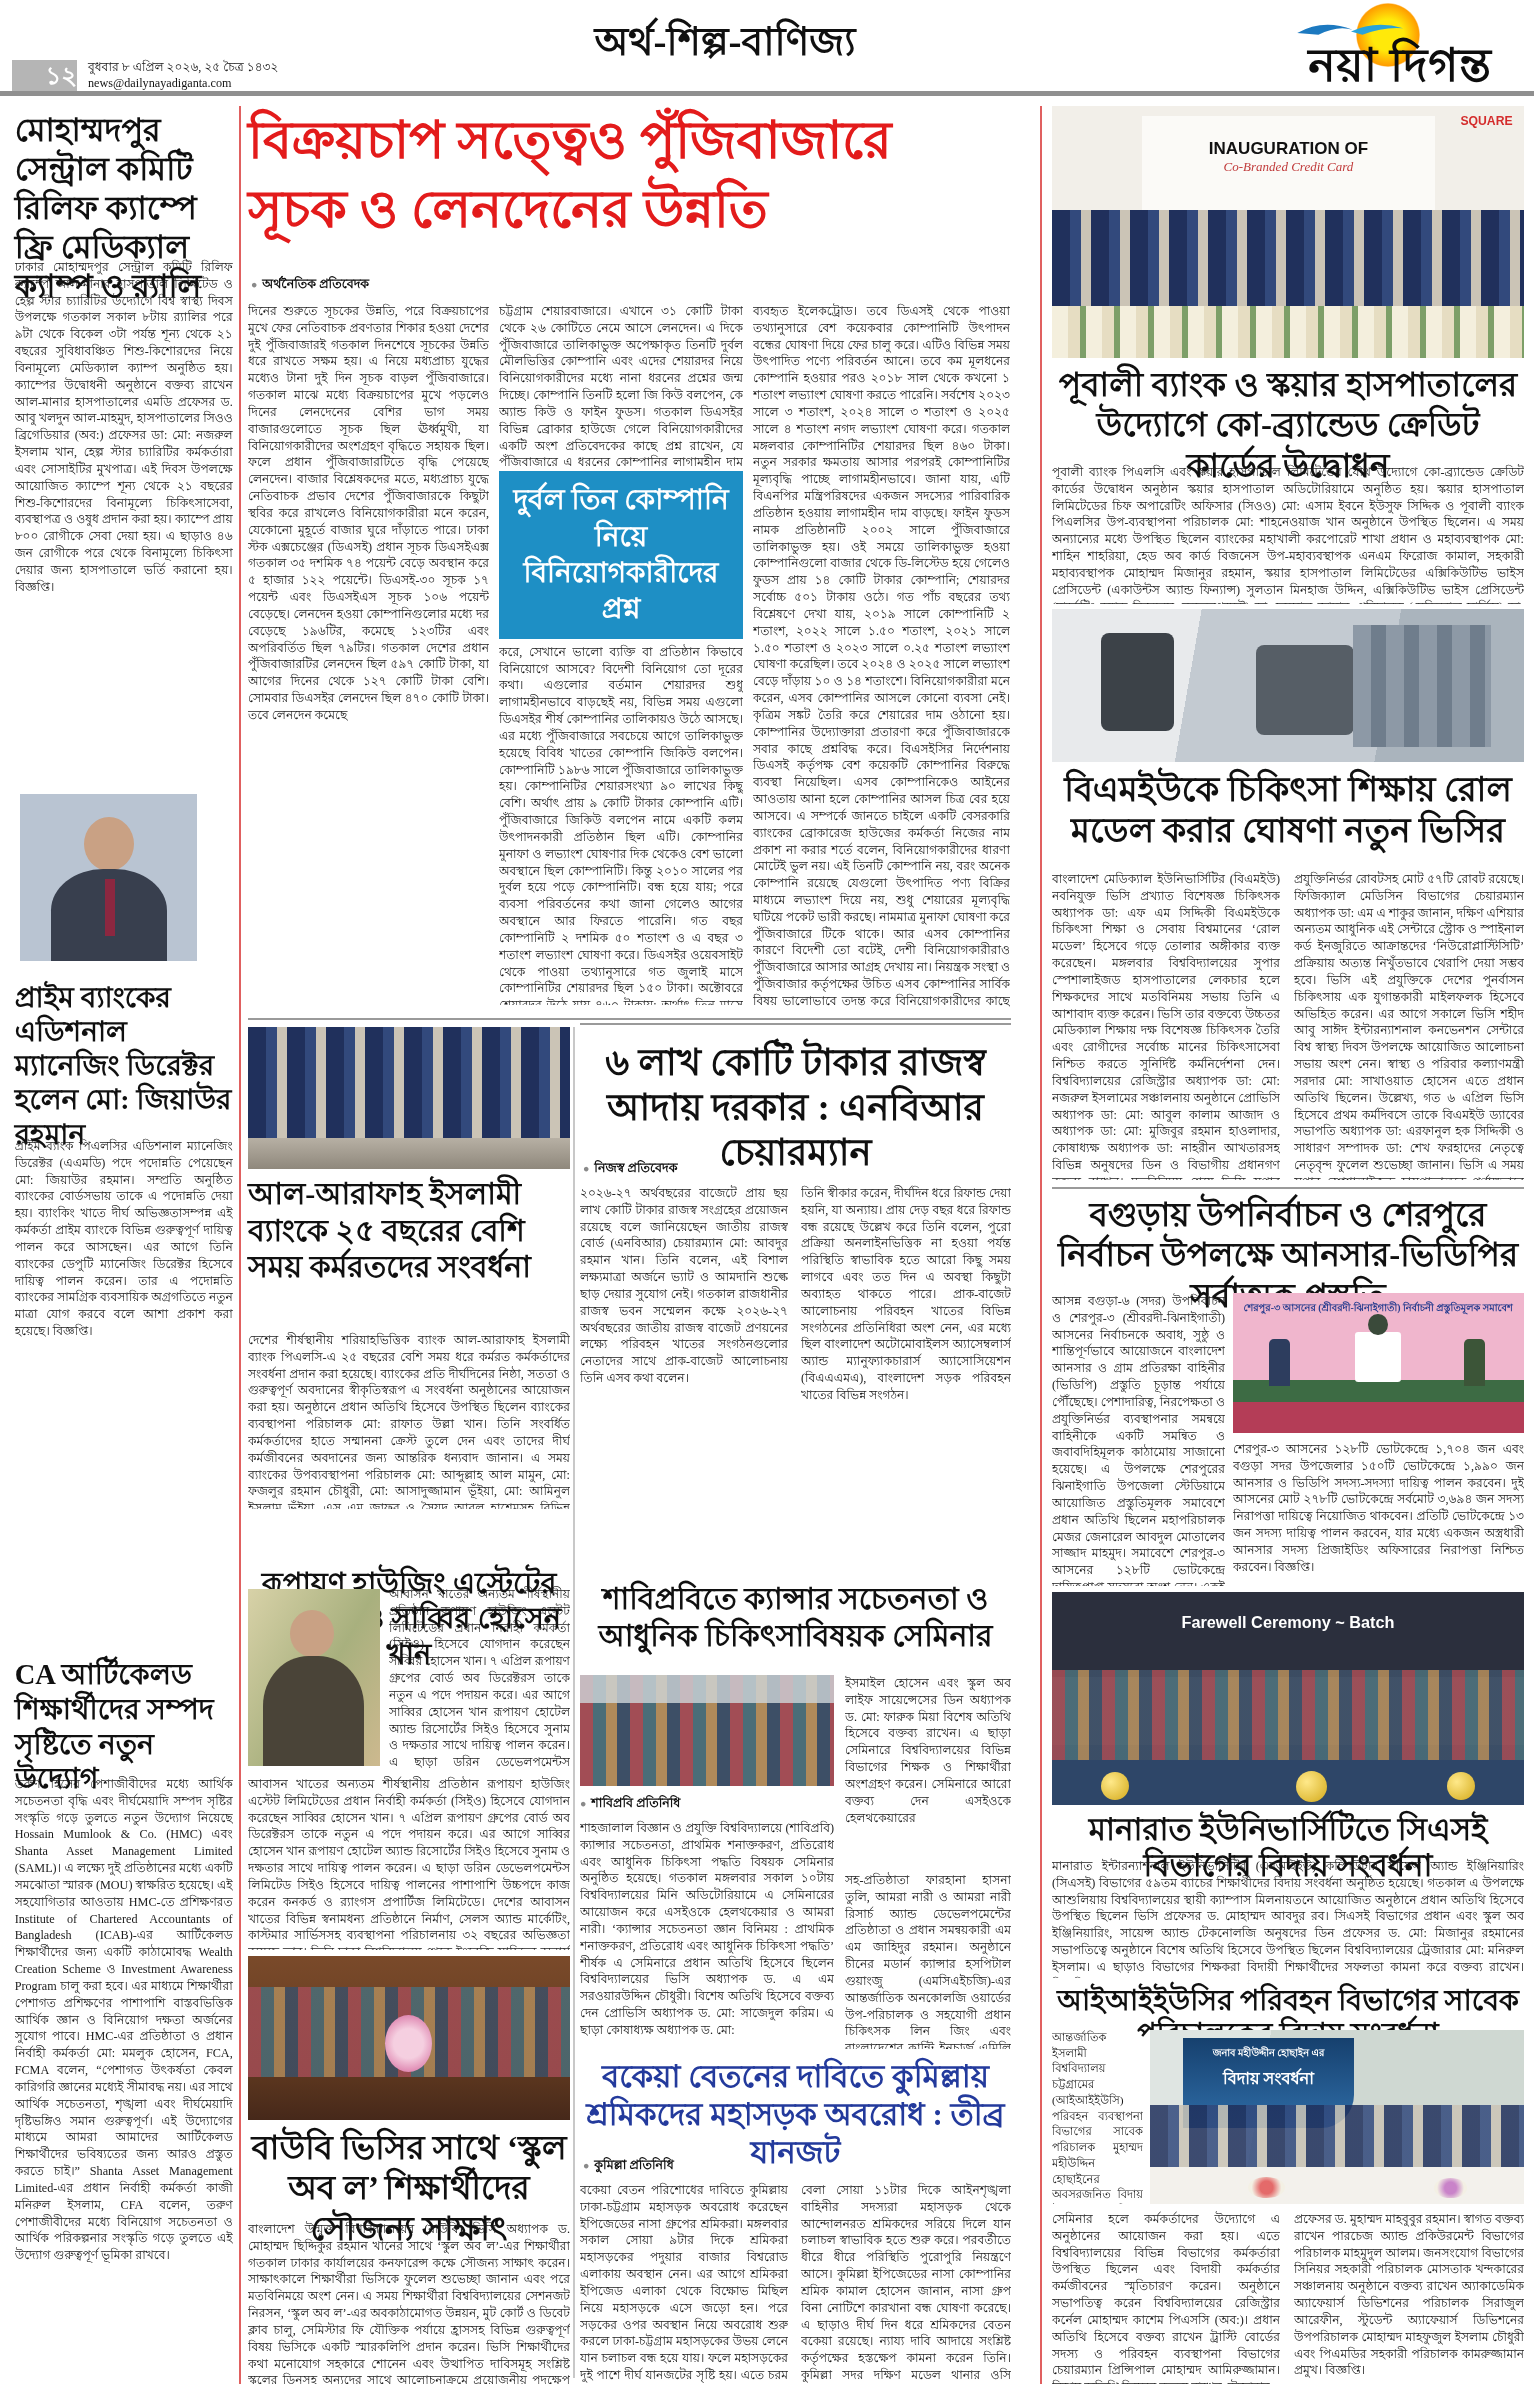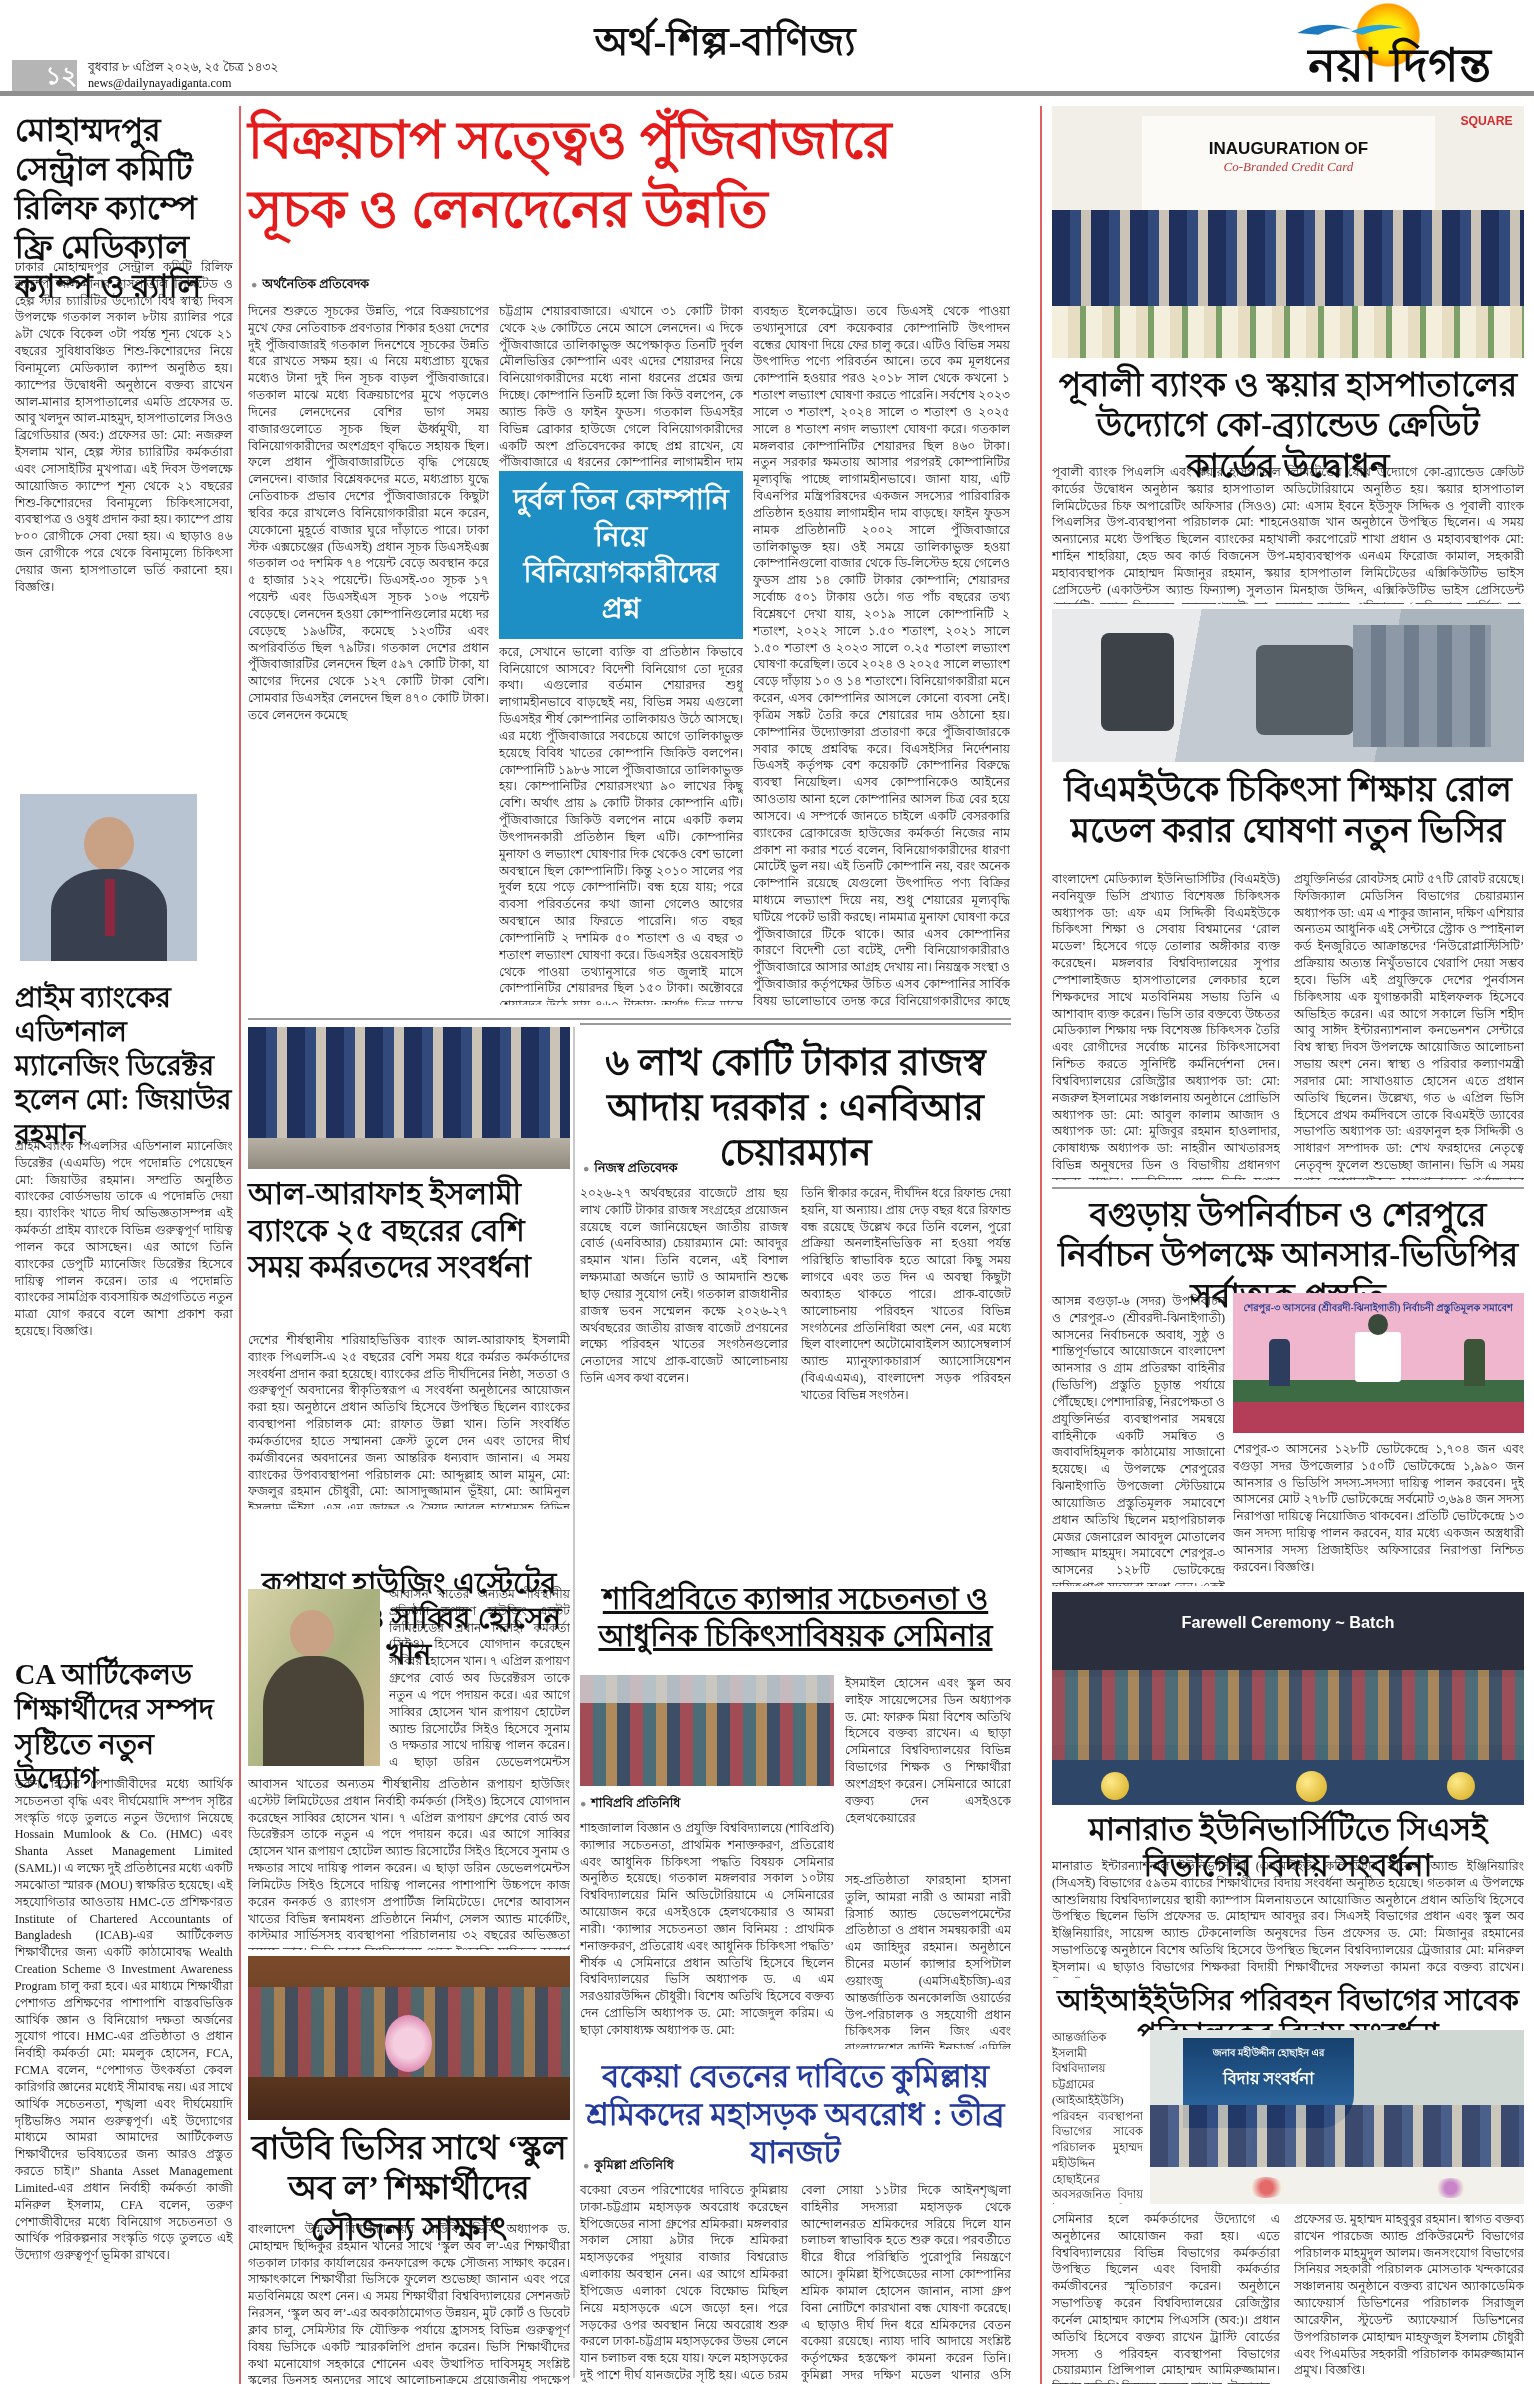--- a/index.html
+++ b/index.html
@@ -108,21 +108,21 @@
   <div class="abs body-txt" style="left:248px;top:2221px;width:322px;height:163px;">বাংলাদেশ উন্মুক্ত বিশ্ববিদ্যালয়ের (বাউবি) ভিসি অধ্যাপক ড. মোহাম্মদ ছিদ্দিকুর রহমান খানের সাথে ‘স্কুল অব ল’-এর শিক্ষার্থীরা গতকাল ঢাকার কার্যালয়ের কনফারেন্স কক্ষে সৌজন্য সাক্ষাৎ করেন। সাক্ষাৎকালে শিক্ষার্থীরা ভিসিকে ফুলেল শুভেচ্ছা জানান এবং পরে মতবিনিময়ে অংশ নেন। এ সময় শিক্ষার্থীরা বিশ্ববিদ্যালয়ের সেশনজট নিরসন, ‘স্কুল অব ল’-এর অবকাঠামোগত উন্নয়ন, মুট কোর্ট ও ডিবেট ক্লাব চালু, সেমিস্টার ফি যৌক্তিক পর্যায়ে হ্রাসসহ বিভিন্ন গুরুত্বপূর্ণ বিষয় ভিসিকে একটি স্মারকলিপি প্রদান করেন। ভিসি শিক্ষার্থীদের কথা মনোযোগ সহকারে শোনেন এবং উত্থাপিত দাবিসমূহ সংশ্লিষ্ট স্কুলের ডিনসহ অন্যদের সাথে আলোচনাক্রমে প্রয়োজনীয় পদক্ষেপ গ্রহণের আশ্বাস প্রদান করেন। তিনি আরো বলেন, ‘শিক্ষার্থীদের একাডেমিক অগ্রগতি ও দক্ষতা উন্নয়নে বিশ্ববিদ্যালয় প্রশাসনের সার্বিক সহযোগিতা অব্যাহত থাকবে’। বিজ্ঞপ্তি।</div>
 
   <div class="hrule" style="left:580px;top:1023px;width:431px;"></div>
   <div class="abs hl hl-center" style="left:580px;top:1040px;width:431px;font-size:37px;">৬ লাখ কোটি টাকার রাজস্ব আদায় দরকার : এনবিআর চেয়ারম্যান</div>
   <div class="abs byline" style="left:583px;top:1159px;width:244px;">
     <span class="dot">●</span><span>নিজস্ব প্রতিবেদক</span>
   </div>
   <div class="abs body-txt" style="left:580px;top:1185px;width:208px;height:383px;">২০২৬-২৭ অর্থবছরের বাজেটে প্রায় ছয় লাখ কোটি টাকার রাজস্ব সংগ্রহের প্রয়োজন রয়েছে বলে জানিয়েছেন জাতীয় রাজস্ব বোর্ড (এনবিআর) চেয়ারম্যান মো: আবদুর রহমান খান। তিনি বলেন, এই বিশাল লক্ষ্যমাত্রা অর্জনে ভ্যাট ও আমদানি শুল্কে ছাড় দেয়ার সুযোগ নেই। গতকাল রাজধানীর রাজস্ব ভবন সম্মেলন কক্ষে ২০২৬-২৭ অর্থবছরের জাতীয় রাজস্ব বাজেট প্রণয়নের লক্ষ্যে পরিবহন খাতের সংগঠনগুলোর নেতাদের সাথে প্রাক-বাজেট আলোচনায় তিনি এসব কথা বলেন।</div>
   <div class="abs body-txt" style="left:801px;top:1185px;width:210px;height:383px;">তিনি স্বীকার করেন, দীর্ঘদিন ধরে রিফান্ড দেয়া হয়নি, যা অন্যায়। প্রায় দেড় বছর ধরে রিফান্ড বন্ধ রয়েছে উল্লেখ করে তিনি বলেন, পুরো প্রক্রিয়া অনলাইনভিত্তিক না হওয়া পর্যন্ত পরিস্থিতি স্বাভাবিক হতে আরো কিছু সময় লাগবে এবং তত দিন এ অবস্থা কিছুটা অব্যাহত থাকতে পারে। প্রাক-বাজেট আলোচনায় পরিবহন খাতের বিভিন্ন সংগঠনের প্রতিনিধিরা অংশ নেন, এর মধ্যে ছিল বাংলাদেশ অটোমোবাইলস অ্যাসেম্বলার্স অ্যান্ড ম্যানুফ্যাকচারার্স অ্যাসোসিয়েশন (বিএএএমএ), বাংলাদেশ সড়ক পরিবহন খাতের বিভিন্ন সংগঠন।</div>
 
-  <div class="abs hl hl-center" style="left:580px;top:1581px;width:431px;font-size:30px;text-decoration:underline;">শাবিপ্রবিতে ক্যান্সার সচেতনতা ও আধুনিক চিকিৎসাবিষয়ক সেমিনার</div>
+  <div class="abs hl hl-center" style="left:580px;top:1581px;width:431px;font-size:30px;">শাবিপ্রবিতে ক্যান্সার সচেতনতা ও আধুনিক চিকিৎসাবিষয়ক সেমিনার</div>
   <div class="photo crowd2" style="left:580px;top:1675px;width:254px;height:111px;">
     <div class="abs" style="left:0;top:0;width:100%;height:28px;background:#cfd6da;opacity:.8;"></div>
   </div>
   <div class="abs byline" style="left:580px;top:1794px;width:244px;">
     <span class="dot">●</span><span>শাবিপ্রবি প্রতিনিধি</span>
   </div>
   <div class="abs body-txt" style="left:580px;top:1820px;width:254px;height:230px;">শাহজালাল বিজ্ঞান ও প্রযুক্তি বিশ্ববিদ্যালয়ে (শাবিপ্রবি) ক্যান্সার সচেতনতা, প্রাথমিক শনাক্তকরণ, প্রতিরোধ এবং আধুনিক চিকিৎসা পদ্ধতি বিষয়ক সেমিনার অনুষ্ঠিত হয়েছে। গতকাল মঙ্গলবার সকাল ১০টায় বিশ্ববিদ্যালয়ের মিনি অডিটোরিয়ামে এ সেমিনারের আয়োজন করে এসইওকে হেলথকেয়ার ও আমরা নারী। ‘ক্যান্সার সচেতনতা জ্ঞান বিনিময় : প্রাথমিক শনাক্তকরণ, প্রতিরোধ এবং আধুনিক চিকিৎসা পদ্ধতি’ শীর্ষক এ সেমিনারে প্রধান অতিথি হিসেবে ছিলেন বিশ্ববিদ্যালয়ের ভিসি অধ্যাপক ড. এ এম সরওয়ারউদ্দিন চৌধুরী। বিশেষ অতিথি হিসেবে বক্তব্য দেন প্রোভিসি অধ্যাপক ড. মো: সাজেদুল করিম। এ ছাড়া কোষাধ্যক্ষ অধ্যাপক ড. মো:</div>
   <div class="abs body-txt" style="left:845px;top:1675px;width:166px;height:374px;">ইসমাইল হোসেন এবং স্কুল অব লাইফ সায়েন্সেসের ডিন অধ্যাপক ড. মো: ফারুক মিয়া বিশেষ অতিথি হিসেবে বক্তব্য রাখেন। এ ছাড়া সেমিনারে বিশ্ববিদ্যালয়ের বিভিন্ন বিভাগের শিক্ষক ও শিক্ষার্থীরা অংশগ্রহণ করেন। সেমিনারে আরো বক্তব্য দেন এসইওকে হেলথকেয়ারের</div>
   <div class="abs body-txt" style="left:845px;top:1872px;width:166px;height:177px;">সহ-প্রতিষ্ঠাতা ফারহানা হাসনা তুলি, আমরা নারী ও আমরা নারী রিসার্চ অ্যান্ড ডেভেলপমেন্টের প্রতিষ্ঠাতা ও প্রধান সমন্বয়কারী এম এম জাহিদুর রহমান। অনুষ্ঠানে চীনের মডার্ন ক্যান্সার হসপিটাল গুয়াংজু (এমসিএইচজি)-এর আন্তর্জাতিক অনকোলজি ওয়ার্ডের উপ-পরিচালক ও সহযোগী প্রধান চিকিৎসক লিন জিং এবং বাংলাদেশের কান্ট্রি ইনচার্জ এমিলি সি ক্যান্সারের আধুনিক চিকিৎসা পদ্ধতি ও আন্তর্জাতিক অভিজ্ঞতা তুলে ধরেন। বক্তারা ক্যান্সারের প্রাথমিক লক্ষণ শনাক্তকরণ, সময়মতো চিকিৎসা গ্রহণ এবং সচেতনতার গুরুত্বের ওপর জোর দেন। তারা বলেন, সচেতনতা বৃদ্ধি ও সঠিক তথ্যের মাধ্যমে ক্যান্সার প্রতিরোধ এবং চিকিৎসা অনেকাংশে সম্ভব।</div>
 

